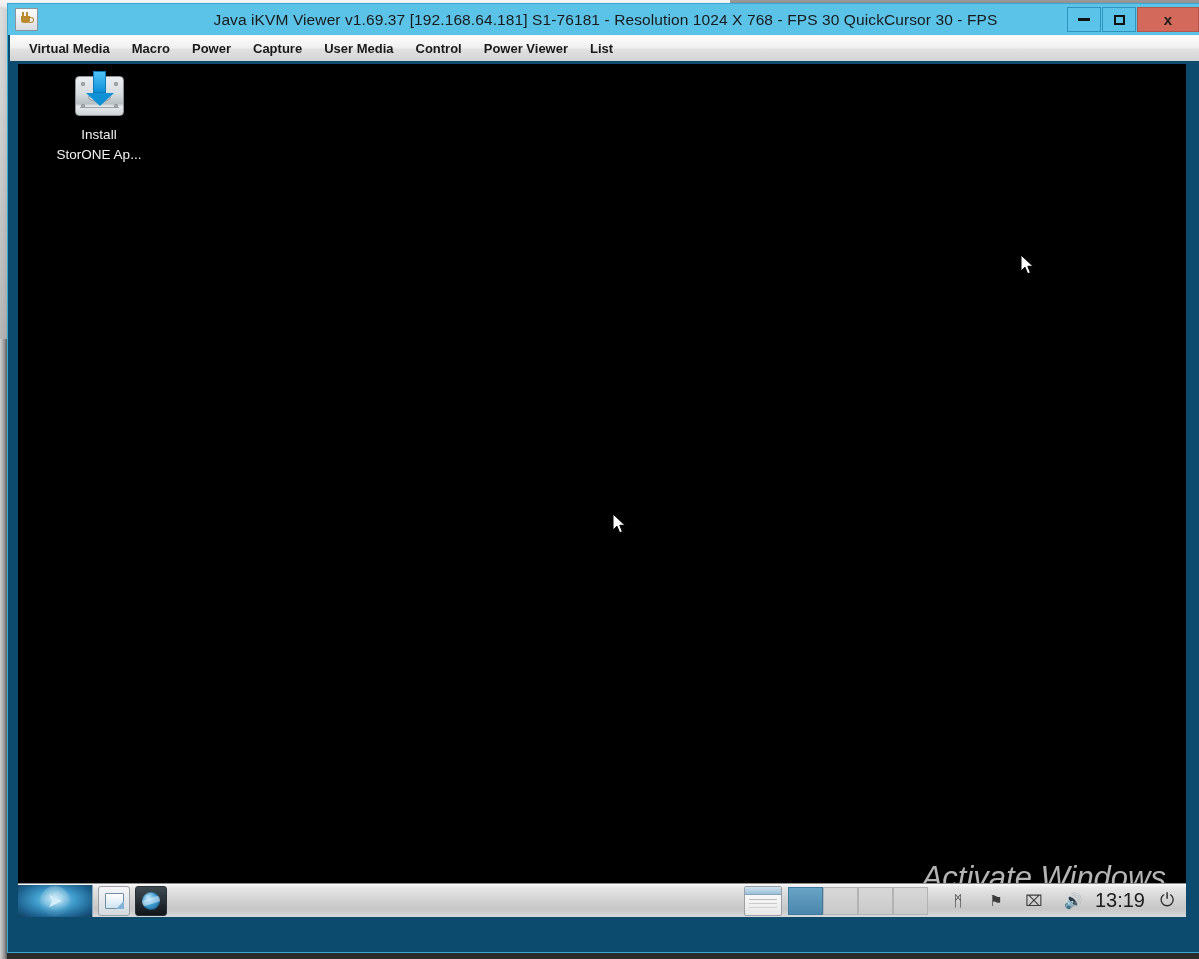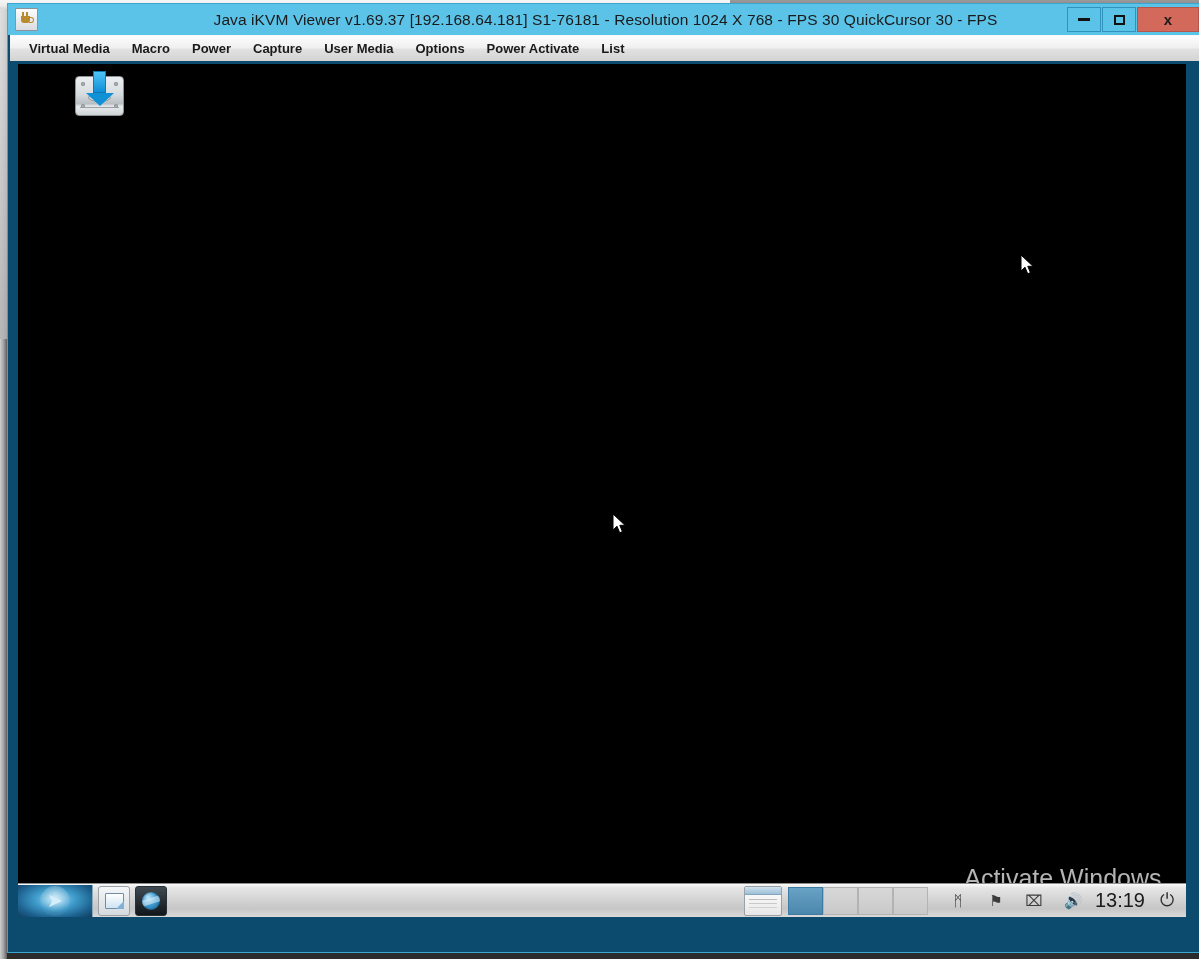--- a/index.html
+++ b/index.html
@@ -241,21 +241,21 @@
 
   
   #watermark {
     position: absolute;
     right: 20px;
     bottom: 4px;
     text-align: left;
     color: #9a9a9a;
     pointer-events: none;
   }
-  #watermark-title { font-size: 25px; line-height: 30px; color: #b4b4b4; }
+  #watermark-title { font-size: 31px; line-height: 30px; color: #b4b4b4; font-style: italic; }
   #watermark-sub { font-size: 15px; line-height: 20px; color: #8e8e8e; }
 
   
   .cursor {
     position: absolute;
     width: 0; height: 0;
   }
   .cursor svg { display: block; }
 
   
@@ -431,36 +431,40 @@
       <div class="win-btn close">x</div>
     </div>
   </div>
 
   <div id="menu-bar">
     <div class="menu-item">Virtual Media</div>
     <div class="menu-item">Macro</div>
     <div class="menu-item">Power</div>
     <div class="menu-item">Capture</div>
     <div class="menu-item">User Media</div>
-    <div class="menu-item">Options</div>
-    <div class="menu-item">Power Activate</div>
+    <div class="menu-item">Control</div>
+    <div class="menu-item">Power Viewer</div>
     <div class="menu-item">List</div>
   </div>
 
   <div id="remote-screen">
 
     <div id="desktop-icon">
       <div class="icon-art">
         <span class="icon-box"></span>
         <span class="icon-screw" style="left:6px;  top:11px;"></span>
         <span class="icon-screw" style="right:6px; top:11px;"></span>
         <span class="icon-screw" style="left:6px;  top:33px;"></span>
         <span class="icon-screw" style="right:6px; top:33px;"></span>
         <span class="icon-slot"></span>
         <span class="icon-arrow"></span>
+      </div>
+      <div id="icon-label">
+        <div>Install</div>
+        <div>StorONE Ap...</div>
       </div>
     </div>
 
     <div id="watermark">
       <div id="watermark-title">Activate Windows</div>
       <div id="watermark-sub">Go to System in Control Panel</div>
     </div>
 
     <div class="cursor" style="left:1002px; top:190px;">
       <svg width="16" height="23" viewBox="0 0 16 23">

